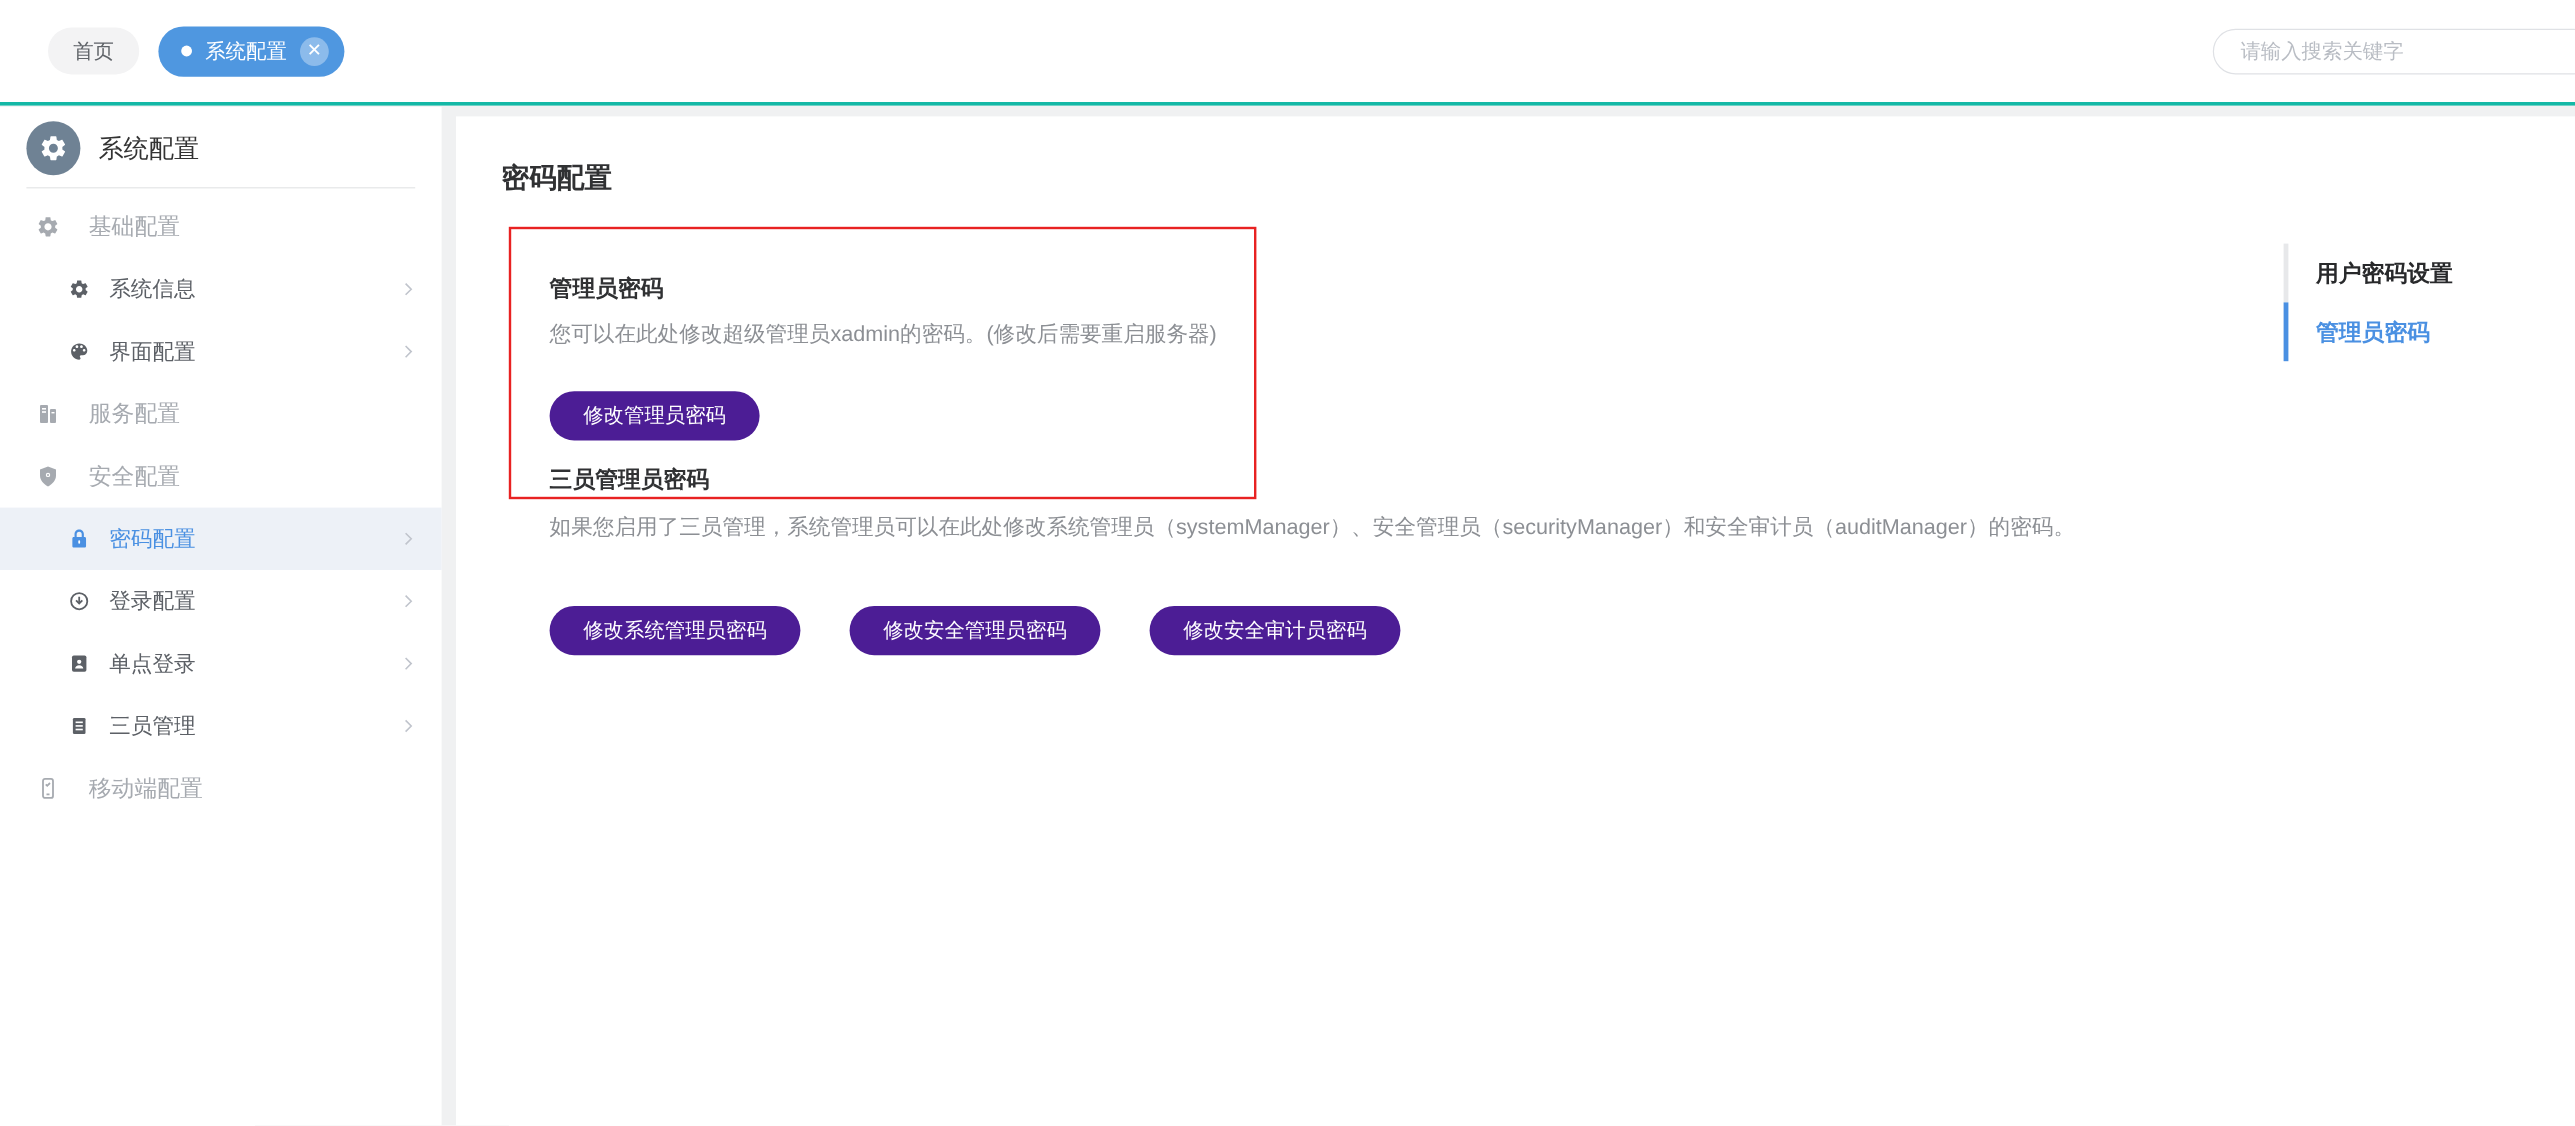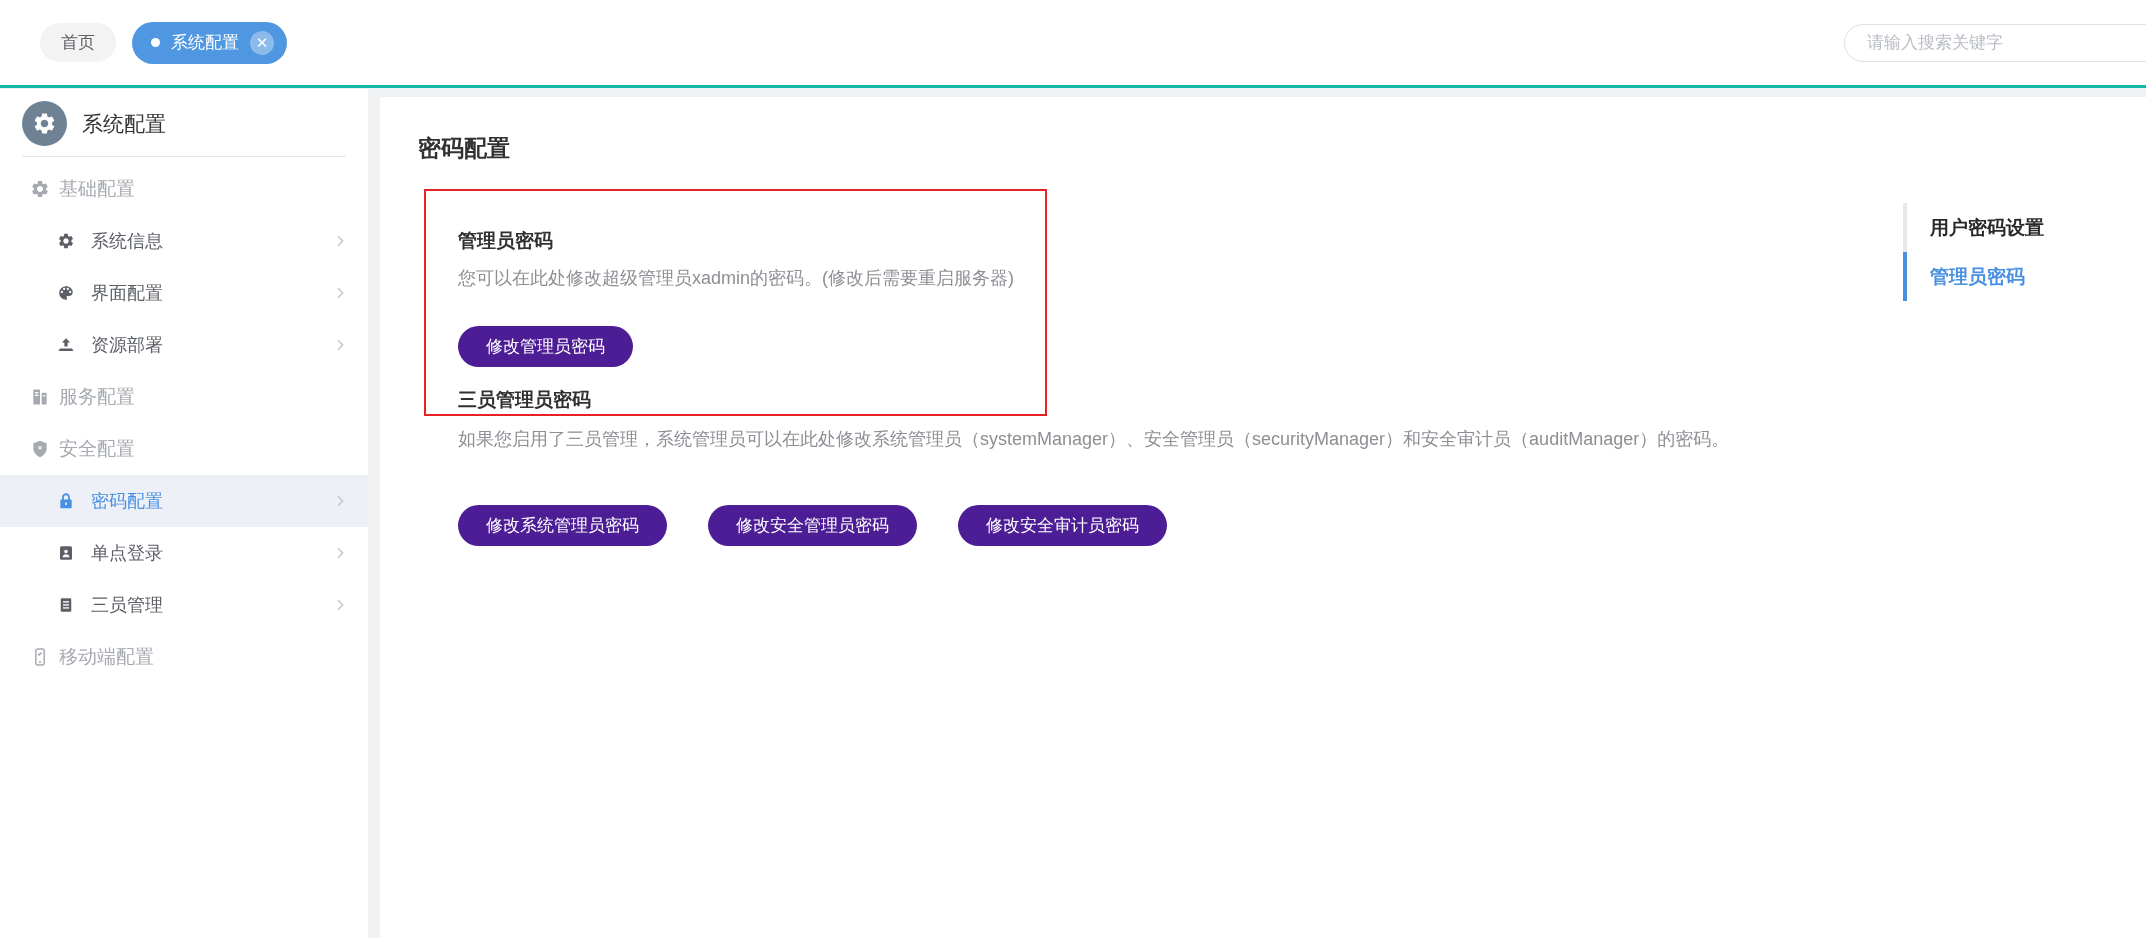--- a/index.html
+++ b/index.html
@@ -50,21 +50,21 @@
     display:flex; align-items:center; justify-content:center; flex:none;
   }
   .side-title { font-size:21px; color:#333; }
   .side-divider { height:1px; background:#e4e5e7; margin:10px 22px 4px 22px; }
 
   .menu { padding-top:2px; }
   .menu-item {
     height:52px; display:flex; align-items:center; position:relative; cursor:pointer;
     white-space:nowrap;
   }
-  .menu-item.group { padding-left:30px; gap:9px; color:#a6aab0; font-size:19px; }
+  .menu-item.group { padding-left:30px; gap:24px; color:#a6aab0; font-size:19px; }
   .menu-item.group .ic { color:#a6aab0; }
   .menu-item.sub { padding-left:57px; gap:16px; color:#5c6066; font-size:18px; }
   .menu-item.sub .ic { color:#5c6066; }
   .menu-item.selected { background:#edf1f7; color:#4a90e2; }
   .menu-item.selected .ic { color:#4a90e2; }
   .chev { position:absolute; right:20px; color:#c0c4cc; display:flex; }
   .ic { display:flex; align-items:center; justify-content:center; flex:none; }
 
   
   .content {
@@ -161,34 +161,20 @@
           </svg>
       </span>
       <span>界面配置</span>
       <span class="chev">
         <svg width="16" height="16" viewBox="0 0 24 24" fill="none" stroke="currentColor" stroke-width="2">
             <polyline points="9 5 16 12 9 19"></polyline>
           </svg>
       </span>
     </div>
 
-    <div class="menu-item sub">
-      <span class="ic">
-        <svg width="18" height="18" viewBox="0 0 24 24" fill="currentColor">
-            <path d="M12 3l5.5 5.5h-3.3V14h-4.4V8.5H6.5L12 3z"></path>
-            <path d="M4 16.5h16l2 3.5H2l2-3.5z"></path>
-          </svg>
-      </span>
-      <span>资源部署</span>
-      <span class="chev">
-        <svg width="16" height="16" viewBox="0 0 24 24" fill="none" stroke="currentColor" stroke-width="2">
-            <polyline points="9 5 16 12 9 19"></polyline>
-          </svg>
-      </span>
-    </div>
 
     <div class="menu-item group">
       <span class="ic">
         <svg width="20" height="20" viewBox="0 0 24 24" fill="currentColor">
             <rect x="4" y="3" width="8" height="18" rx="1"></rect>
             <rect x="14" y="7" width="6" height="14" rx="1"></rect>
             <rect x="6" y="6" width="4" height="1.6" fill="#fff"></rect>
             <rect x="6" y="9.2" width="4" height="1.6" fill="#fff"></rect>
             <rect x="15.5" y="10" width="3" height="1.4" fill="#fff"></rect>
           </svg>
@@ -215,20 +201,35 @@
           </svg>
       </span>
       <span>密码配置</span>
       <span class="chev">
         <svg width="16" height="16" viewBox="0 0 24 24" fill="none" stroke="currentColor" stroke-width="2">
             <polyline points="9 5 16 12 9 19"></polyline>
           </svg>
       </span>
     </div>
 
+    <div class="menu-item sub">
+      <span class="ic">
+        <svg width="18" height="18" viewBox="0 0 24 24" fill="none" stroke="currentColor" stroke-width="2">
+            <circle cx="12" cy="12" r="9"></circle>
+            <line x1="12" y1="7" x2="12" y2="14"></line>
+            <polyline points="8.5 11 12 14.5 15.5 11"></polyline>
+          </svg>
+      </span>
+      <span>登录配置</span>
+      <span class="chev">
+        <svg width="16" height="16" viewBox="0 0 24 24" fill="none" stroke="currentColor" stroke-width="2">
+            <polyline points="9 5 16 12 9 19"></polyline>
+          </svg>
+      </span>
+    </div>
 
     <div class="menu-item sub">
       <span class="ic">
         <svg width="18" height="18" viewBox="0 0 24 24" fill="currentColor">
             <rect x="4" y="3" width="16" height="18" rx="2"></rect>
             <circle cx="12" cy="10" r="2.4" fill="#fff"></circle>
             <path d="M7.5 17.5c0-2.2 2-3.8 4.5-3.8s4.5 1.6 4.5 3.8z" fill="#fff"></path>
           </svg>
       </span>
       <span>单点登录</span>

